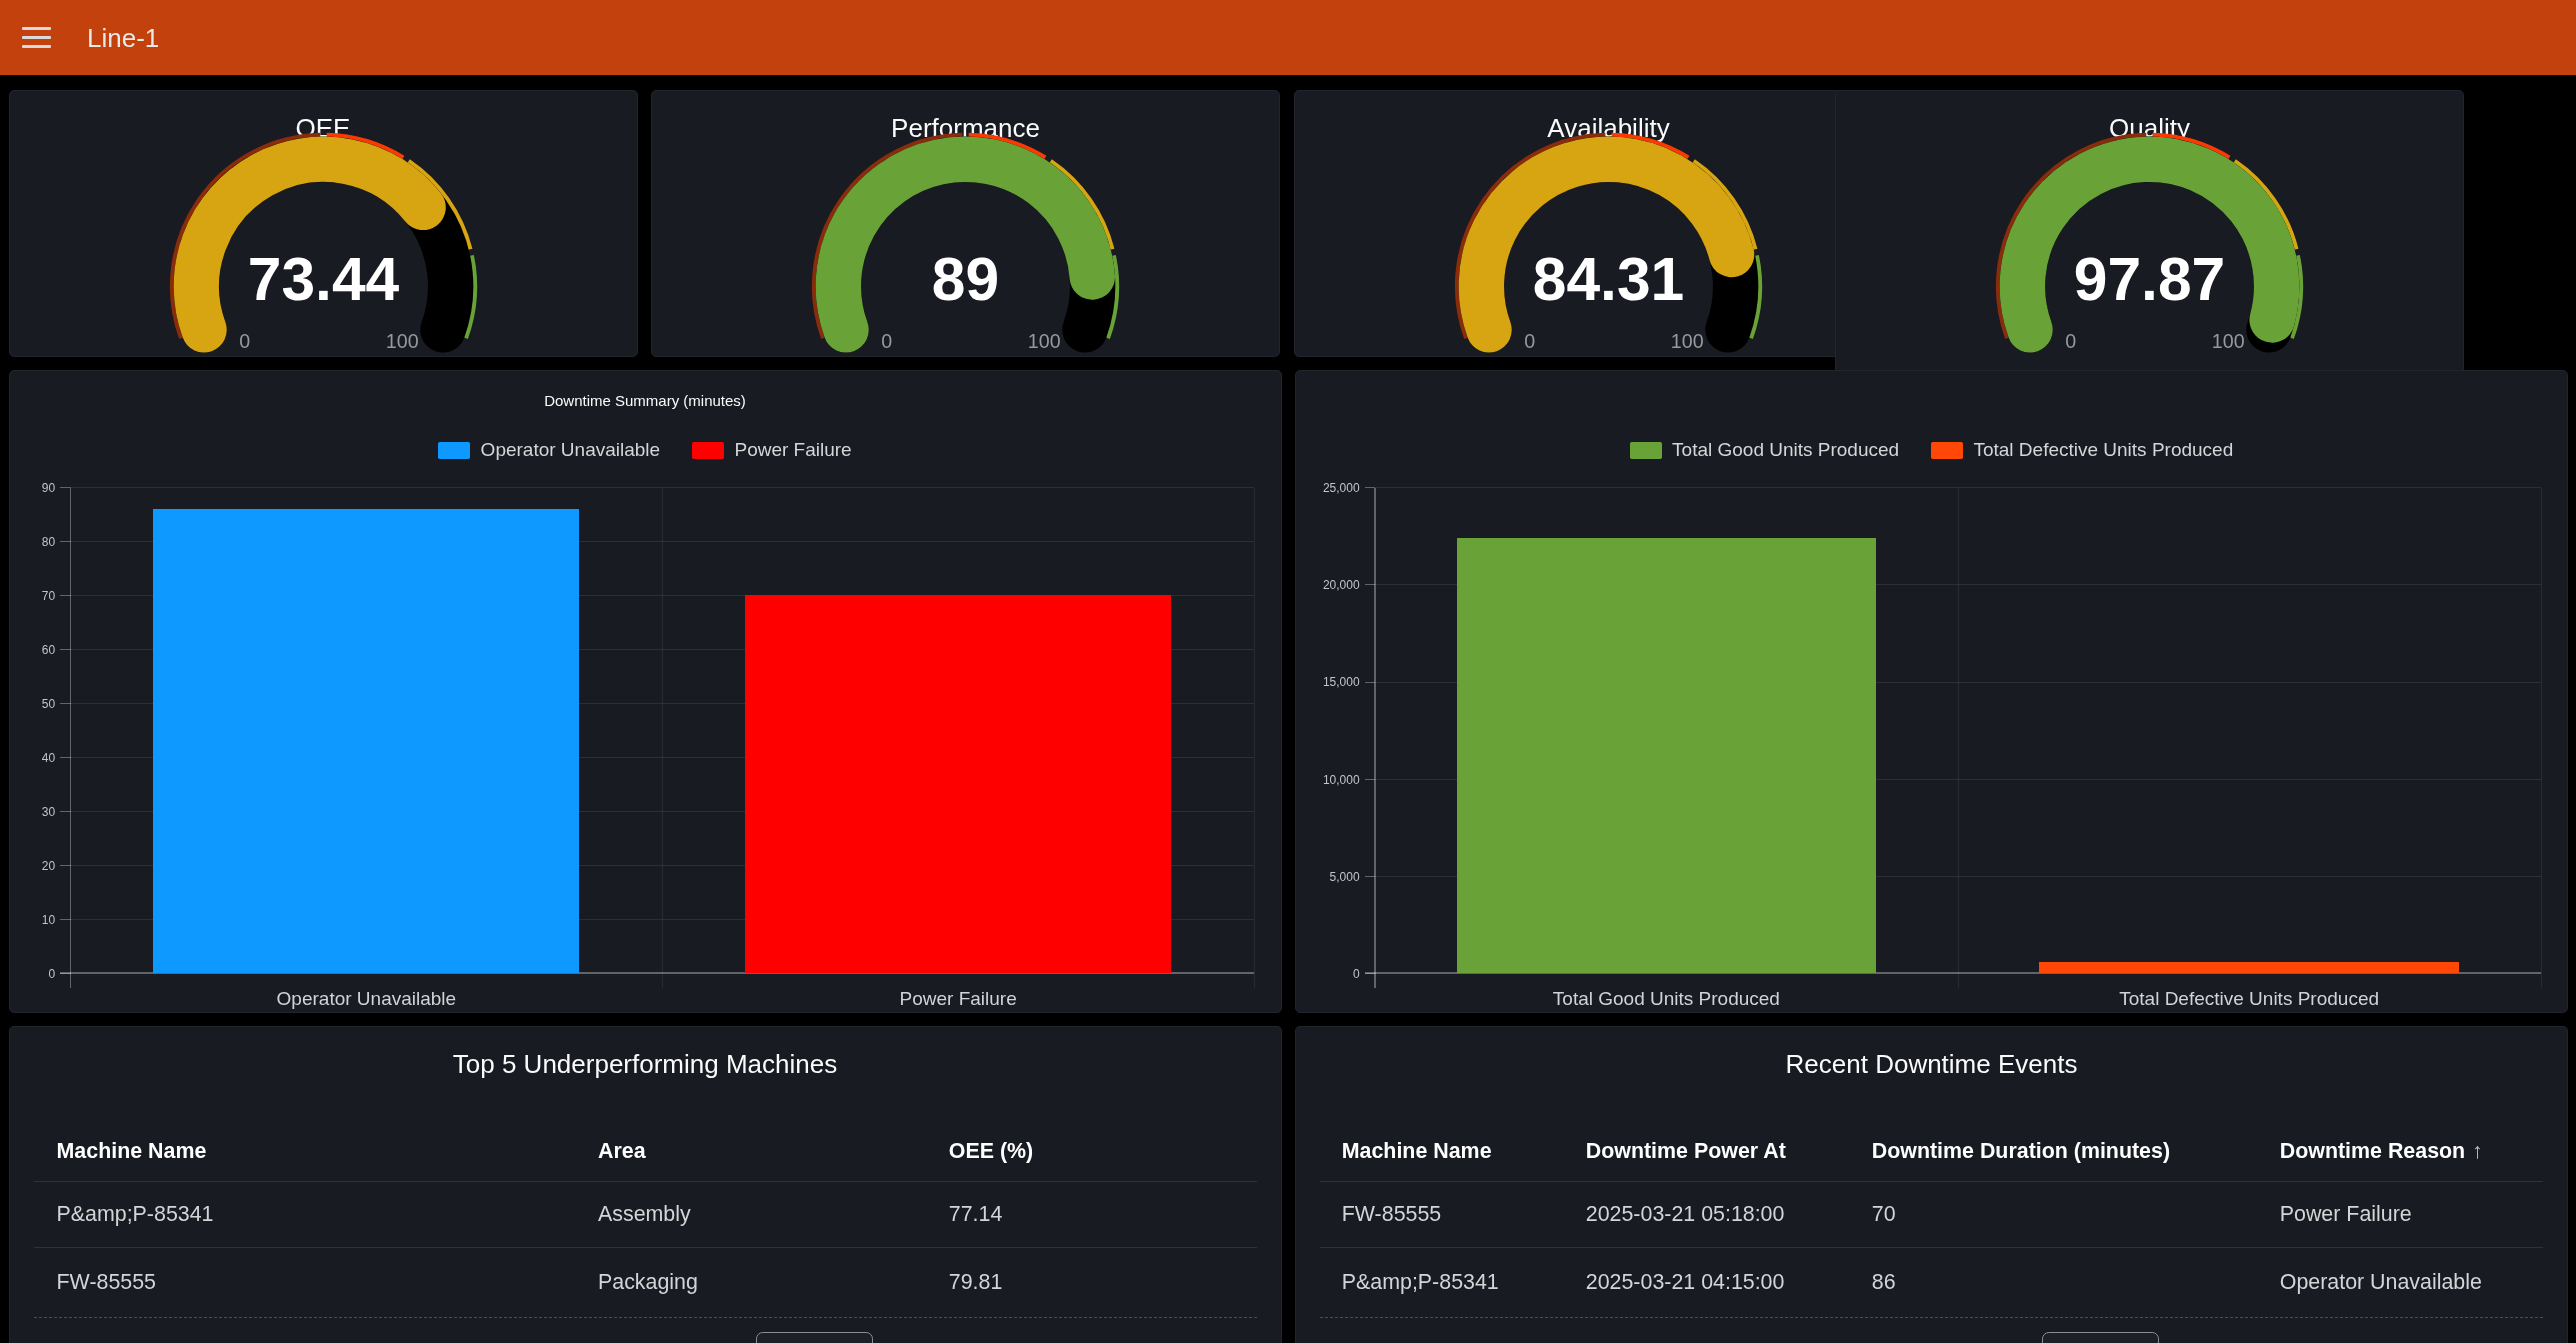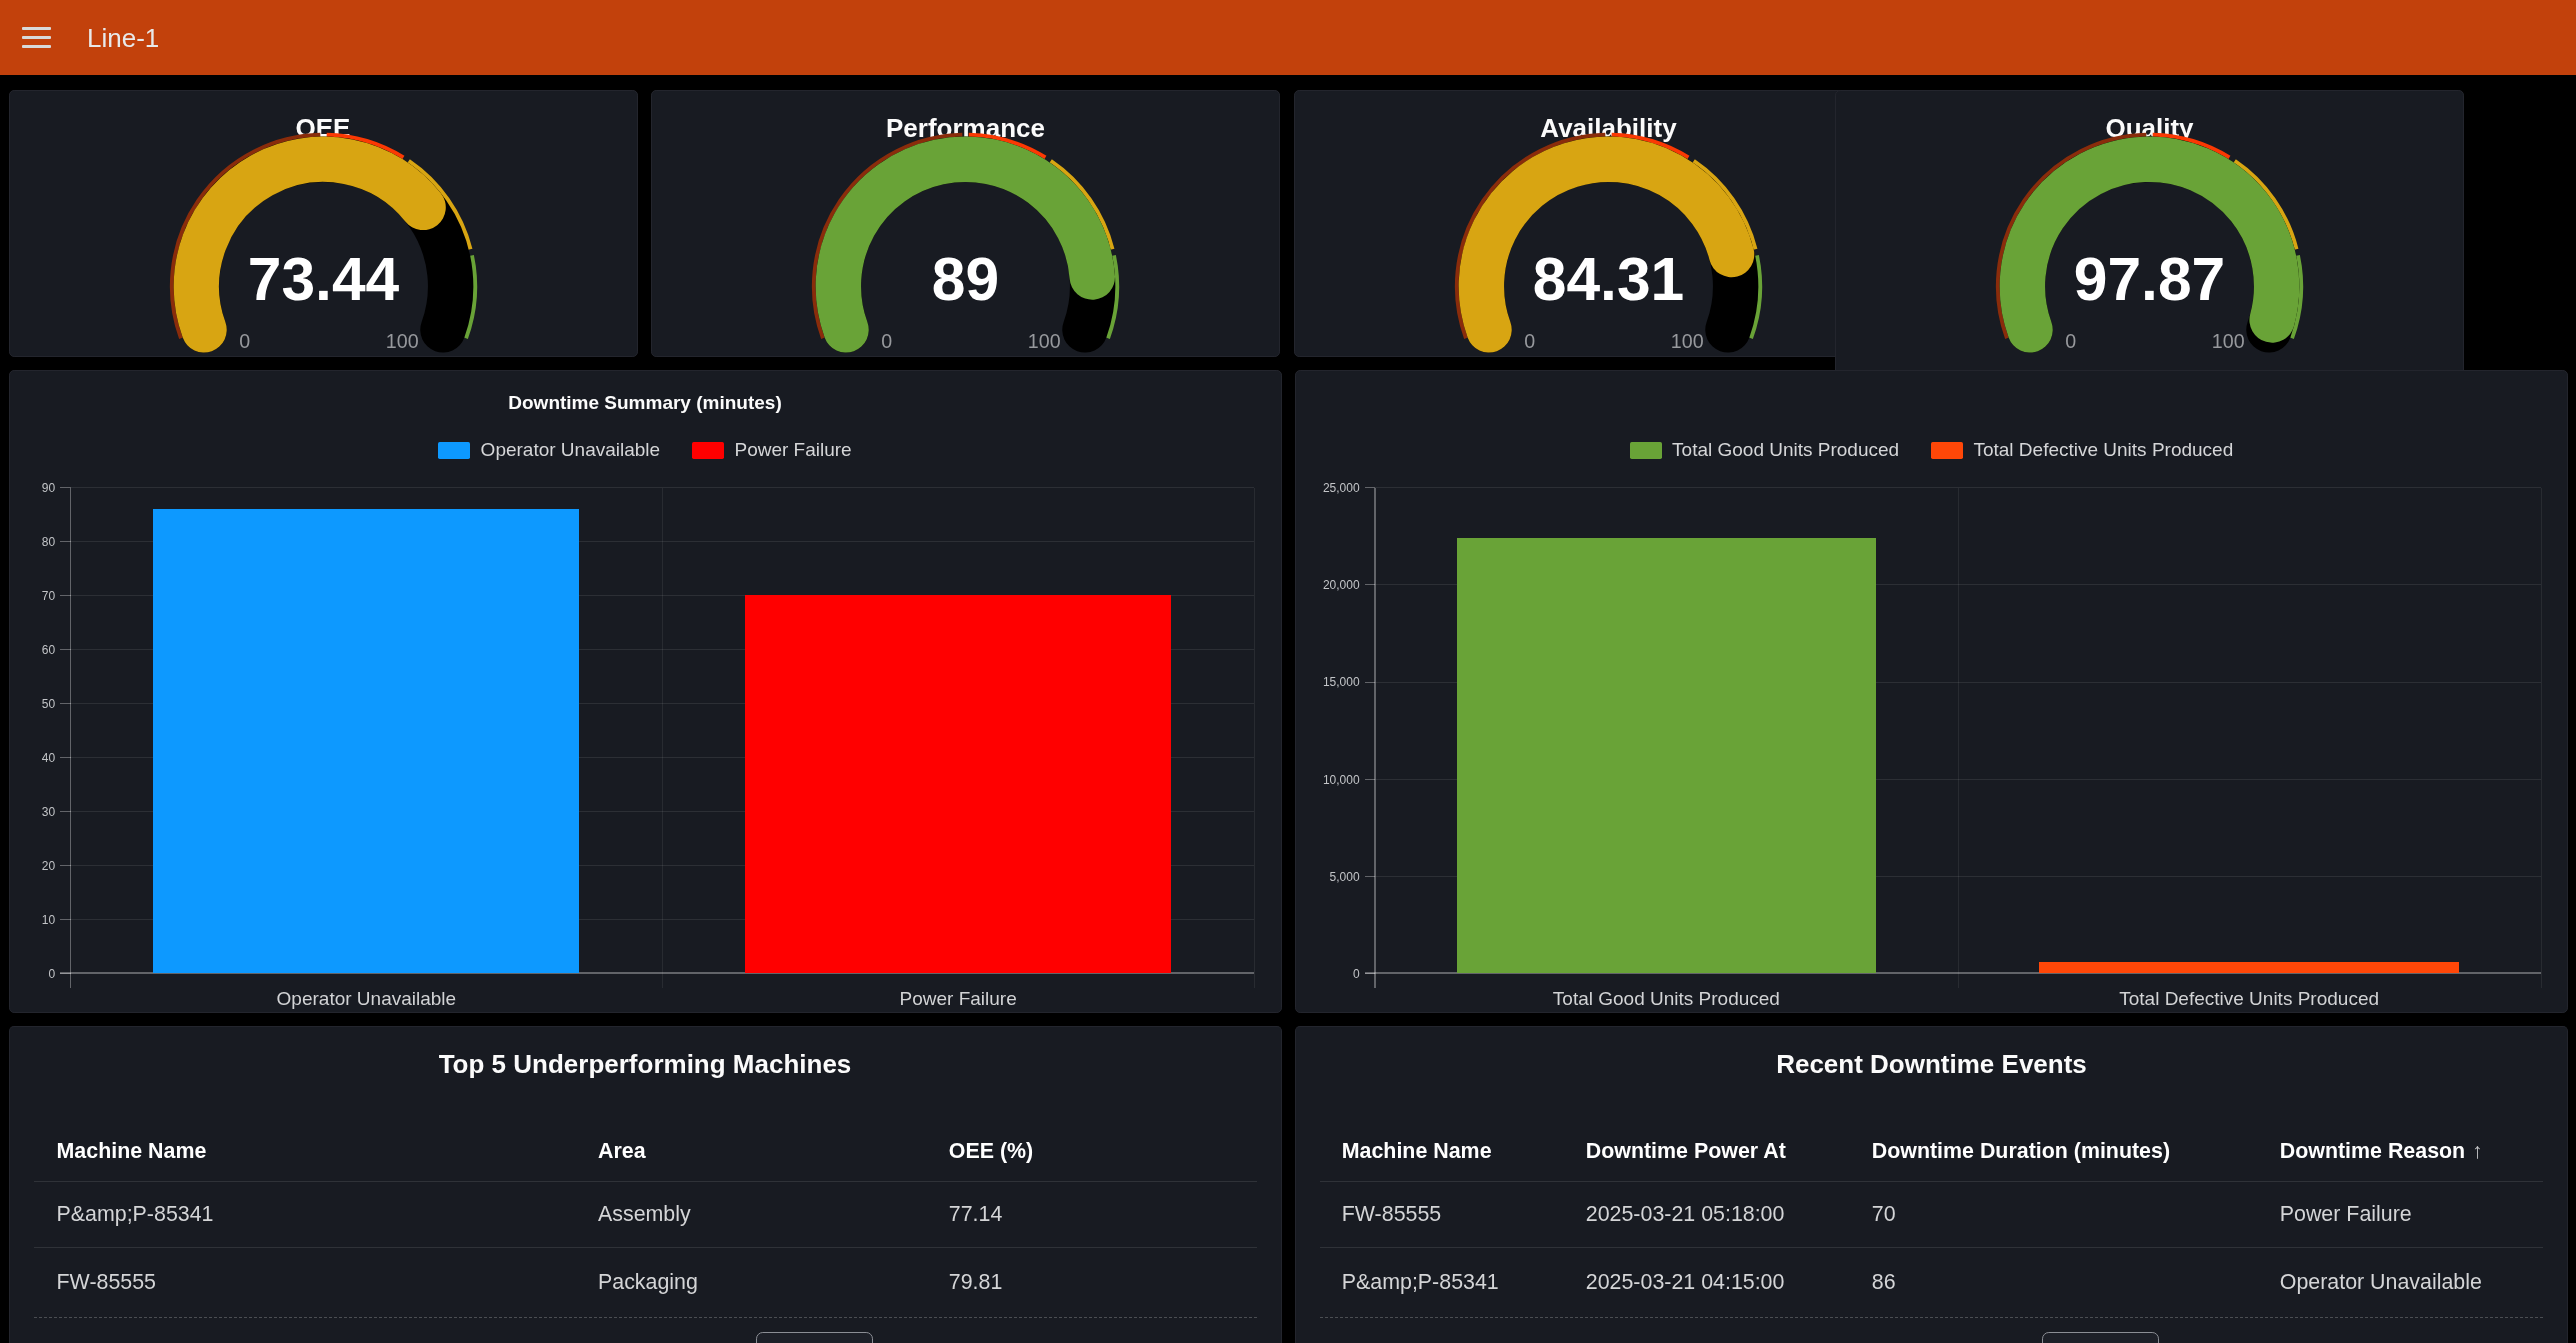--- a/index.html
+++ b/index.html
@@ -8,23 +8,23 @@
   
   .topbar{position:absolute;left:0;top:0;width:100%;height:75px;background:#c2410c;}
   .burger{position:absolute;left:22px;top:26.5px;width:29px;height:22px;display:flex;flex-direction:column;justify-content:space-between;cursor:pointer;}
   .burger i{display:block;height:3.4px;border-radius:0.9px;background:#d8d9da;}
   .tb-title{position:absolute;left:87px;top:50%;transform:translateY(-50%);font-size:26px;color:#e8e9ea;}
 
   
   .panel{position:absolute;background:#181b22;border:0.9px solid #23252d;border-radius:5.1px;box-sizing:border-box;}
   .panel.cut{border-radius:5.1px 5.1px 0 0;border-bottom:none;}
 
-  .g-title,.c-title,.t-title{position:absolute;left:0;right:0;text-align:center;color:#fbfbfb;font-weight:bold;margin:0;}
+  .g-title,.c-title,.t-title{position:absolute;left:0;right:0;text-align:center;color:#fbfbfb;font-weight:normal;margin:0;}
   .g-title{top:22px;font-size:26px;}
-  .c-title{top:20.5px;font-size:19px;}
+  .c-title{top:20.5px;font-size:15px;}
   .t-title{top:22px;font-size:26px;}
   .g-holder{position:absolute;top:41px;left:0;right:0;text-align:center;}
 
   
   .legend{position:absolute;top:68px;left:0;right:0;display:flex;justify-content:center;align-items:center;gap:32px;}
   .legend-item{display:flex;align-items:center;gap:10.3px;font-size:19px;color:#d5d6d8;cursor:pointer;}
   .swatch{width:32px;height:17px;border-radius:1.7px;display:inline-block;}
   .plot{position:absolute;top:117px;bottom:38px;}
   .grid{position:absolute;left:0;right:0;height:0.9px;background:rgba(255,255,255,0.09);}
   .axisx{position:absolute;left:-10.3px;right:0;bottom:0;height:1.7px;background:rgba(255,255,255,0.32);}

